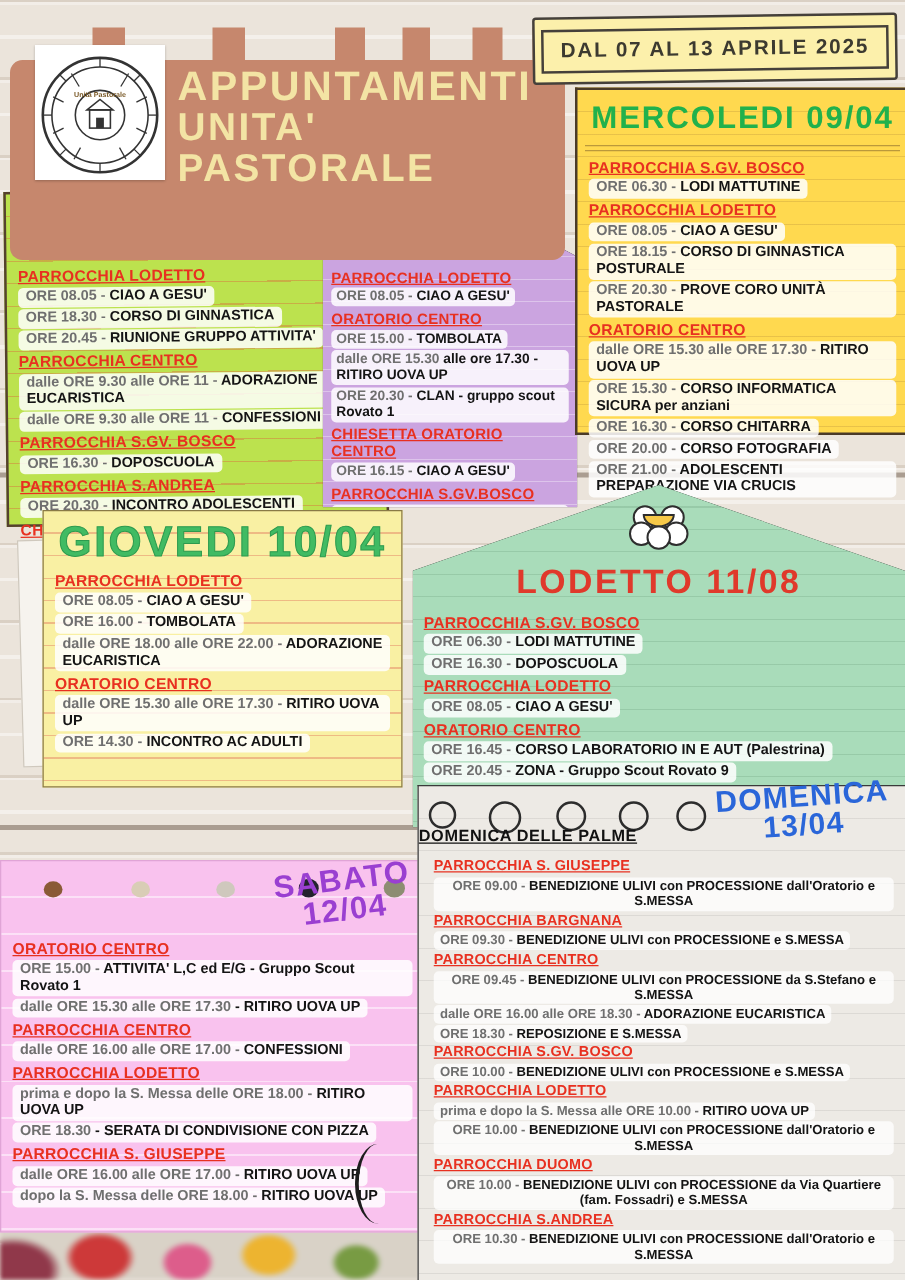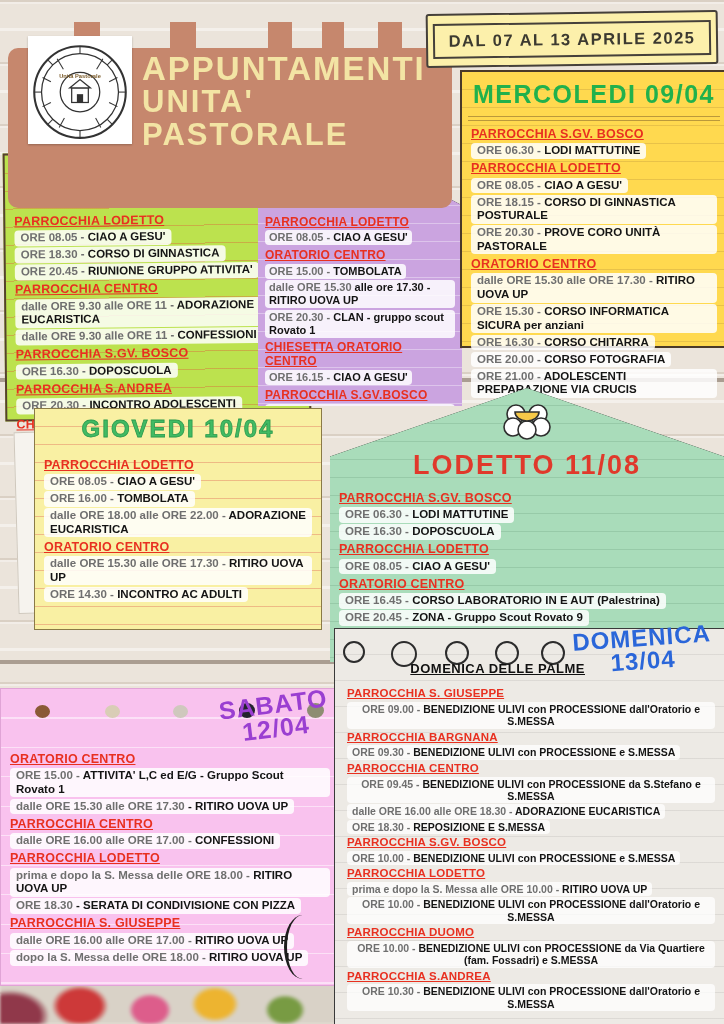--- a/index.html
+++ b/index.html
@@ -55,21 +55,21 @@
     background-image:repeating-linear-gradient(180deg, transparent 0 17px, rgba(190,150,60,.35) 17px 18px);}
   .title-mercoledi{position:absolute;left:0;right:0;top:8px;text-align:center;color:#21b14c;font-weight:800;font-size:25px;letter-spacing:1.5px;}
   .card-mercoledi .card-content{padding-top:52px;}
   .rule-double{position:absolute;left:6px;right:6px;top:44px;border-top:1.5px solid rgba(120,90,40,.5);border-bottom:1.5px solid rgba(120,90,40,.5);height:3px;}
 
   
   .sheet-white{position:absolute;left:16px;top:428px;width:294px;height:180px;background:#f6f3ee;border:1px solid #cfc8bd;transform:rotate(-1.6deg);z-index:2;}
   .sheet-salmon{position:absolute;left:294px;top:256px;width:22px;height:96px;background:#f2b096;transform:rotate(2deg);z-index:1;}
   .card-giovedi{left:34px;top:408px;width:288px;height:222px;background:#f9f0a3;border:1.5px solid #8a7a46;z-index:3;
     background-image:repeating-linear-gradient(180deg, transparent 0 17px, rgba(225,120,95,.45) 17px 18px);}
-  .title-giovedi{position:absolute;left:0;right:0;top:6px;text-align:center;color:#41bb63;font-weight:800;font-size:24px;letter-spacing:2px;-webkit-text-stroke:.8px #2c9a4e;}
+  .title-giovedi{position:absolute;left:0;right:0;top:6px;text-align:center;color:#41bb63;font-weight:800;font-size:34px;letter-spacing:2px;-webkit-text-stroke:.8px #2c9a4e;}
   .card-giovedi .card-content{padding-top:46px;}
 
   
   .card-venerdi-outer{left:330px;top:388px;width:394px;height:274px;background:#2e4236;clip-path:polygon(50% 0,100% 25%,100% 100%,0 100%,0 25%);z-index:5;}
   .card-venerdi{width:100%;height:100%;background:#a9dcba;clip-path:polygon(50% 0,100% 25%,100% 100%,0 100%,0 25%);
     background-image:repeating-linear-gradient(180deg, transparent 0 17px, rgba(70,120,85,.18) 17px 18px);}
   .title-venerdi{position:absolute;left:0;right:0;top:62px;text-align:center;color:#e0392b;font-weight:800;font-size:27px;letter-spacing:2px;}
   .card-venerdi .card-content{padding-top:100px;}
   .flower-venerdi{position:absolute;left:50%;top:8px;transform:translateX(-50%);}
 
@@ -78,21 +78,21 @@
     background-image:repeating-linear-gradient(180deg, transparent 0 28px, rgba(255,255,255,.5) 28px 29.5px);}
   .title-sabato{position:absolute;right:10px;top:4px;color:#9a3fd1;font-weight:800;font-size:25px;line-height:.95;transform:rotate(-7deg);text-align:center;letter-spacing:1px;}
   .card-sabato .card-content{padding-top:60px;}
   .curl{position:absolute;right:24px;bottom:6px;width:28px;height:64px;border-left:3px solid #1d1d1d;border-radius:60% 0 0 60%/50% 0 0 50%;}
 
   
   .card-domenica{left:334px;top:628px;width:390px;height:400px;background:#edeae5;border:1.5px solid #3a3a3a;border-right:none;border-bottom:none;z-index:6;
     background-image:repeating-linear-gradient(180deg, transparent 0 25px, rgba(0,0,0,.07) 25px 26px);}
   .title-domenica{position:absolute;right:12px;top:-2px;color:#2a66d9;font-weight:800;font-size:24px;line-height:.95;transform:rotate(-4deg);text-align:center;letter-spacing:1px;}
   .hole-ring{background:transparent;border:2.5px solid #2c2c2c;top:12px;}
-  .subtitle-domenica{position:absolute;left:0;width:250px;top:32px;text-align:right;font-weight:800;font-size:13px;color:#111;text-decoration:underline;letter-spacing:.5px;}
+  .subtitle-domenica{position:absolute;left:0;width:250px;top:32px;text-align:left;font-weight:800;font-size:13px;color:#111;text-decoration:underline;letter-spacing:.5px;}
   .card-domenica .card-content{padding-top:56px;padding-left:12px;}
   .card-domenica .sec-heading{font-size:11.5px;margin:2px 0 .5px;}
   .card-domenica .event{font-size:10.5px;margin:1px 0;padding:1px 5px;background:rgba(255,255,255,.75);text-align:center;}
 
   
   .photo-strip{position:absolute;left:0;top:980px;width:345px;height:44px;z-index:4;
     background:
       radial-gradient(46px 34px at 80px 26px, #c23c3c 0 46%, transparent 62%),
       radial-gradient(36px 28px at 150px 30px, #d4608a 0 45%, transparent 60%),
       radial-gradient(40px 30px at 215px 24px, #e8b43c 0 45%, transparent 60%),

